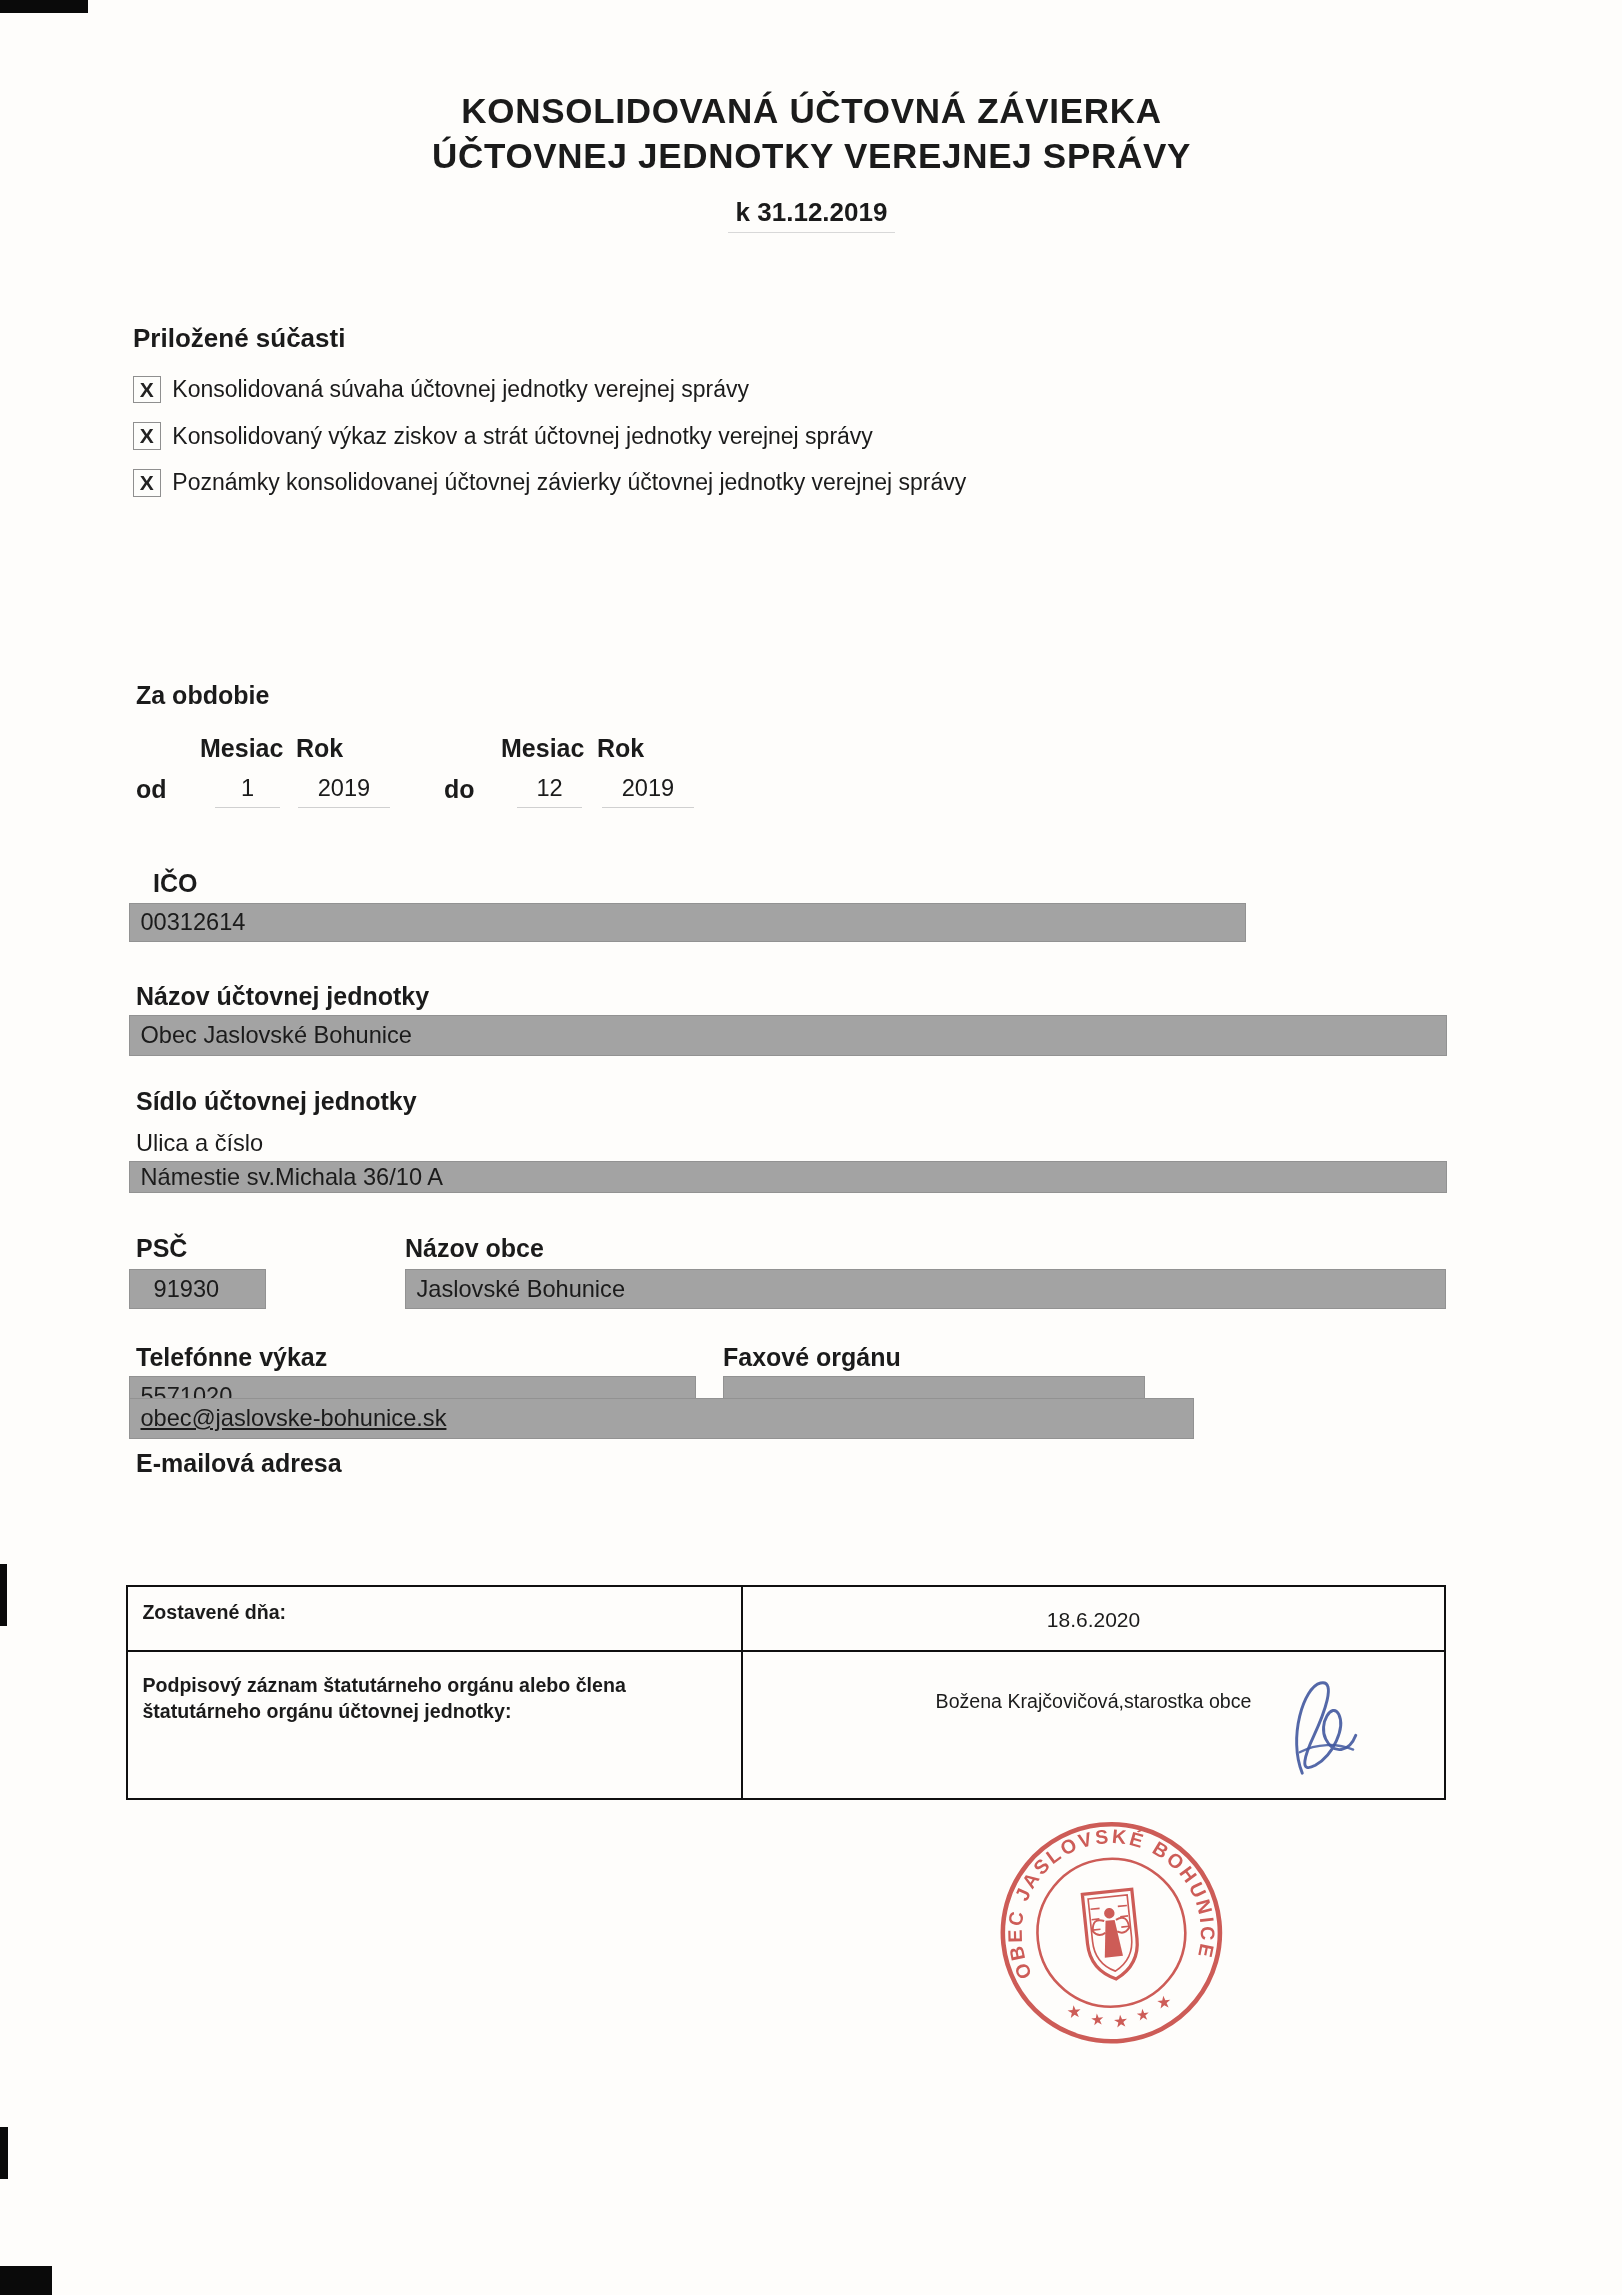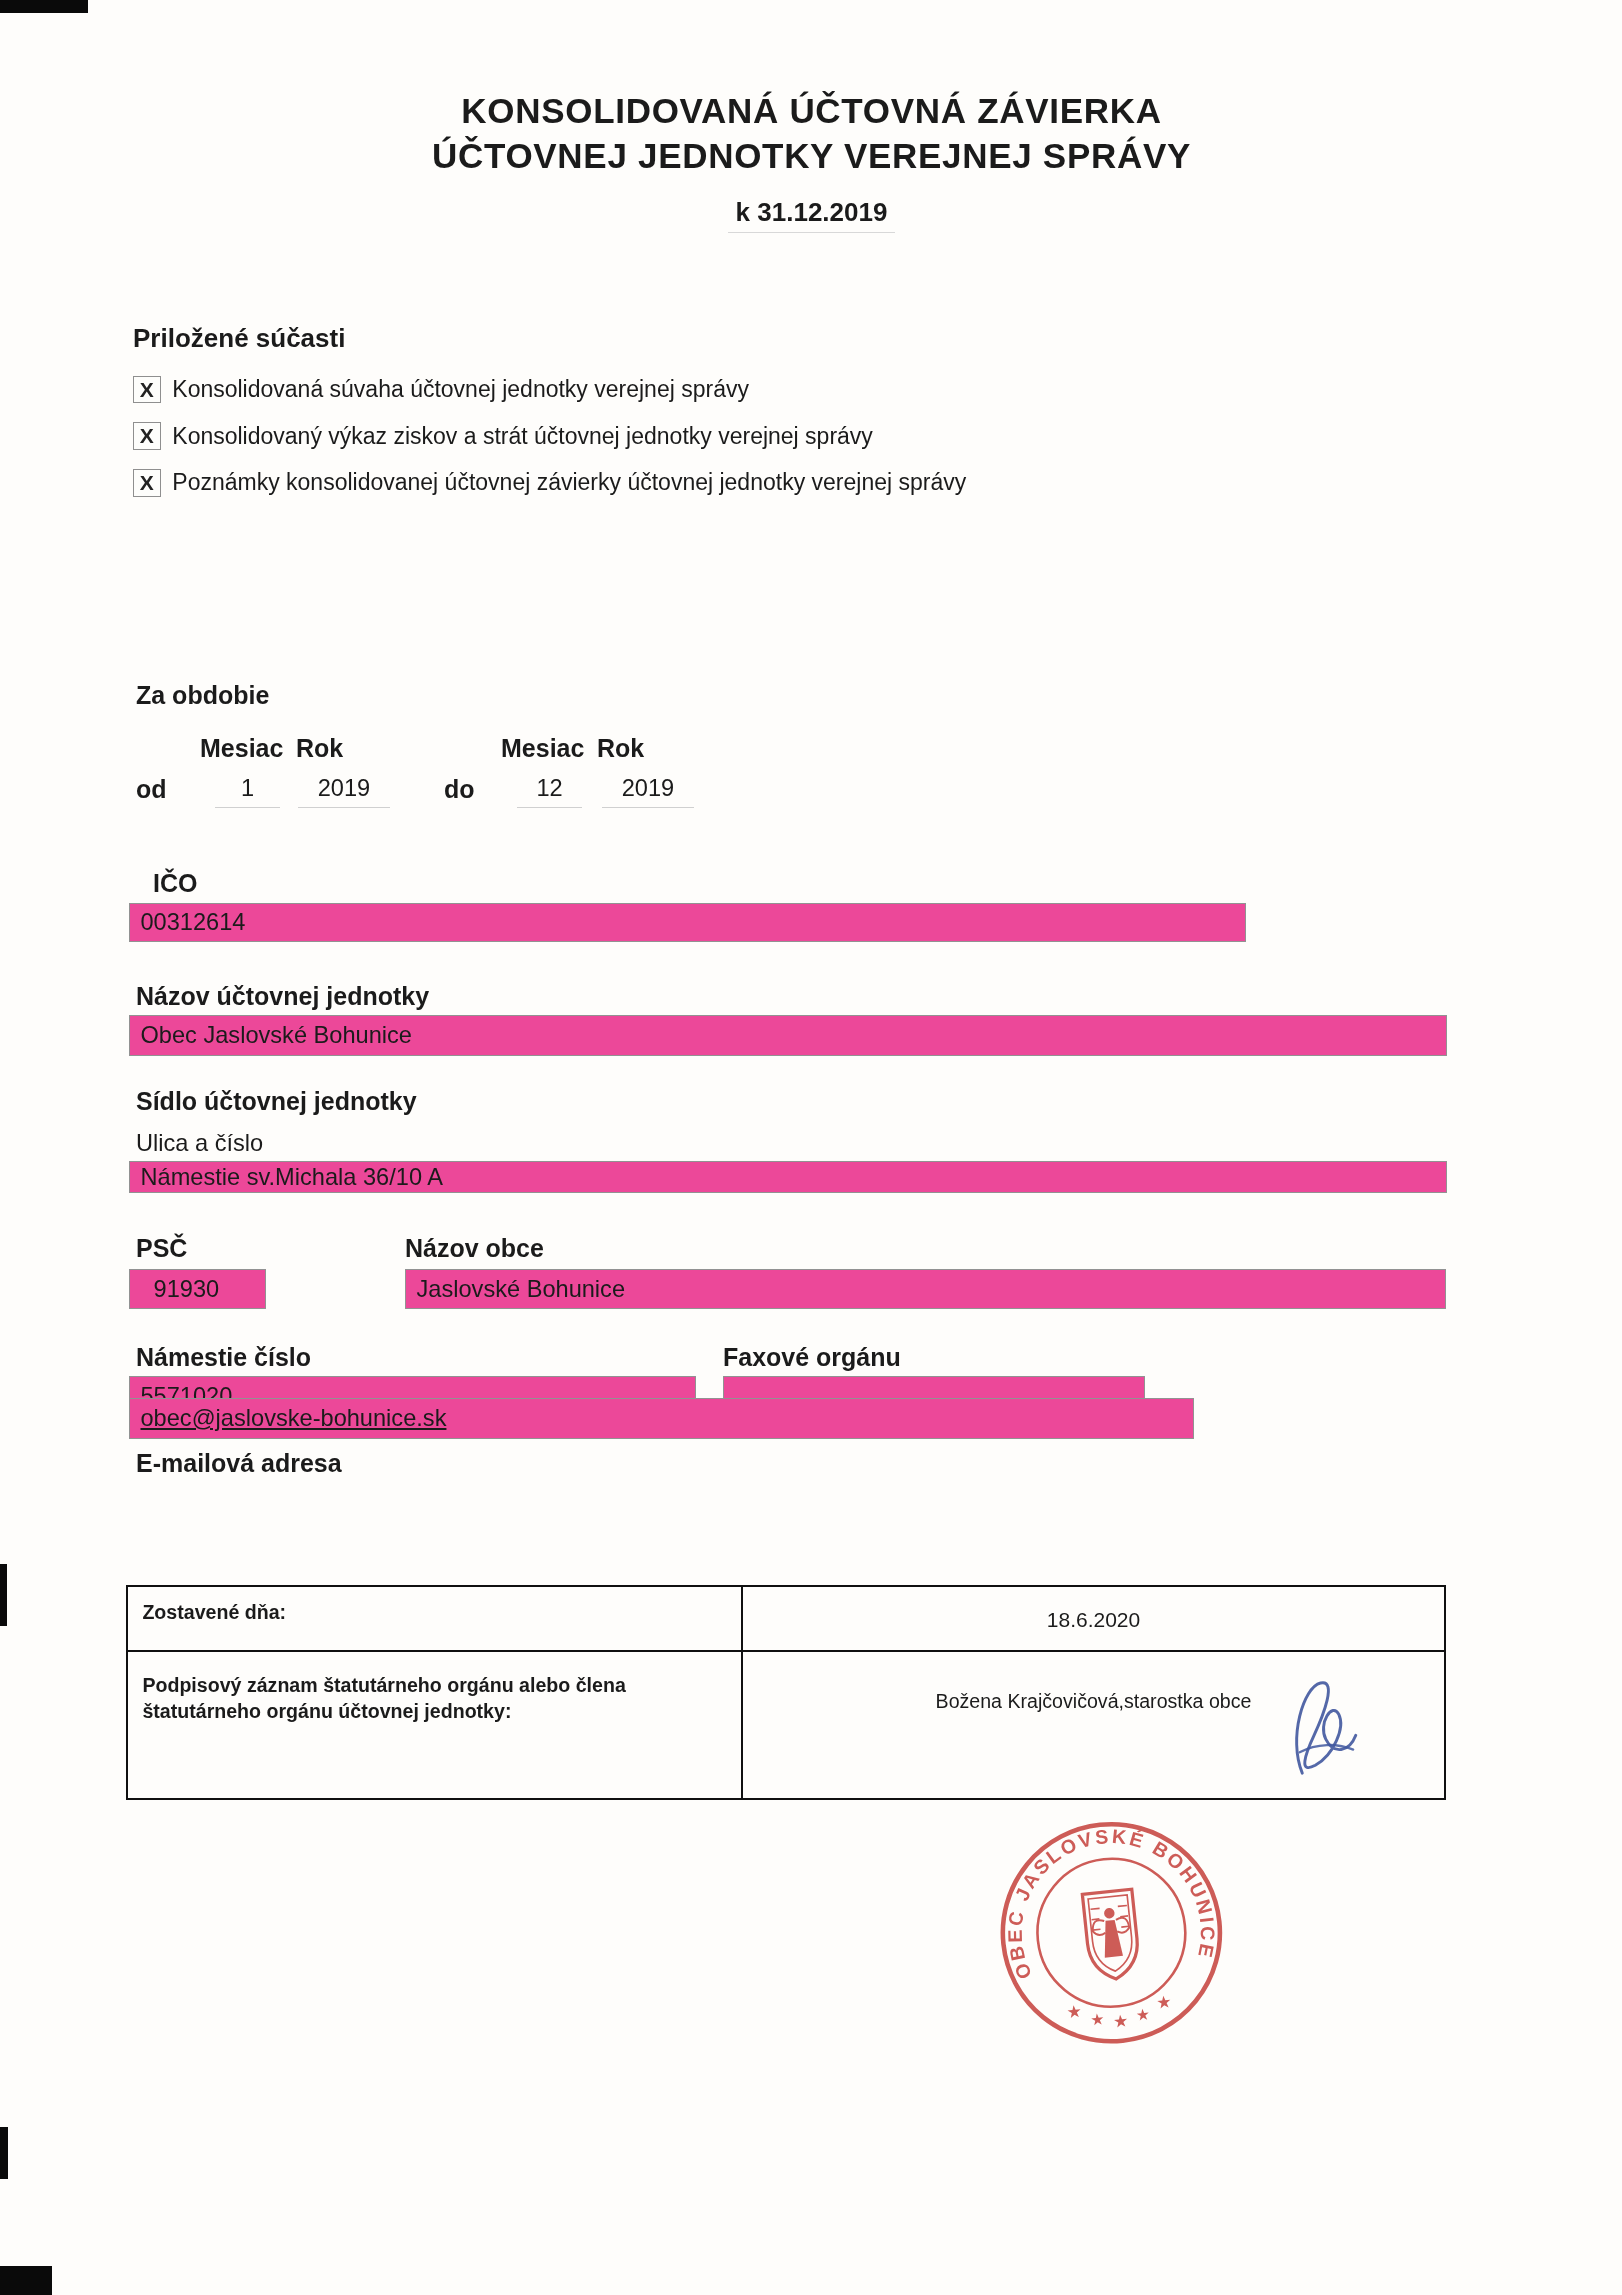--- a/index.html
+++ b/index.html
@@ -26,21 +26,21 @@
     width: 27.5px; height: 27.5px; border: 1.3px solid #8f8f8f;
     font-size: 21px; font-weight: bold; margin-right: 11.8px; color: #222;
     background: #fdfdfb;
   }
   .cb-label { font-size: 23px; }
   
   .label { position: absolute; font-size: 25px; font-weight: bold; white-space: nowrap; }
   .sublabel { position: absolute; font-size: 23.6px; font-weight: normal; white-space: nowrap; }
   .pv { position: absolute; font-size: 23.6px; text-align: center; border-bottom: 1.3px solid #d0d0d0; padding-bottom: 5.2px; }
   .box {
-    position: absolute; border: 1.3px solid #929292; background: #ec4899;
+    position: absolute; border: 1.3px solid #929292; background: #a3a3a3;
     font-size: 23.6px; display: flex; align-items: center; padding: 0 10.5px;
     white-space: nowrap;
   }
   
   .sig-table {
     position: absolute; left: 126px; top: 1585px; width: 1320px; height: 215px;
     border: 2.6px solid #101010;
     display: grid;
     grid-template-columns: 615px 1fr;
     grid-template-rows: 65px 1fr;
@@ -122,21 +122,21 @@
 
     <div class="label" style="left:136px; top:1234px;">PSČ</div>
     <div class="label" style="left:405px; top:1234px;">Názov obce</div>
     <div class="box" style="left:129px; top:1269px; width:137px; height:40px; padding-left:23.6px;">
       <span>91930</span>
     </div>
     <div class="box" style="left:405px; top:1269px; width:1041px; height:40px;">
       <span>Jaslovské Bohunice</span>
     </div>
 
-    <div class="label" style="left:136px; top:1343px;">Námestie číslo</div>
+    <div class="label" style="left:136px; top:1343px;">Telefónne výkaz</div>
     <div class="label" style="left:723px; top:1343px;">Faxové orgánu</div>
     <div class="box" style="left:129px; top:1376px; width:567px; height:41px;">
       <span>5571020</span>
     </div>
     <div class="box" style="left:723px; top:1376px; width:422px; height:41px;">
       <span></span>
     </div>
 
     <div class="label" style="left:136px; top:1449px;">E-mailová adresa</div>
     <div class="box" style="left:129px; top:1398px; width:1065px; height:41px;text-decoration:underline;">

